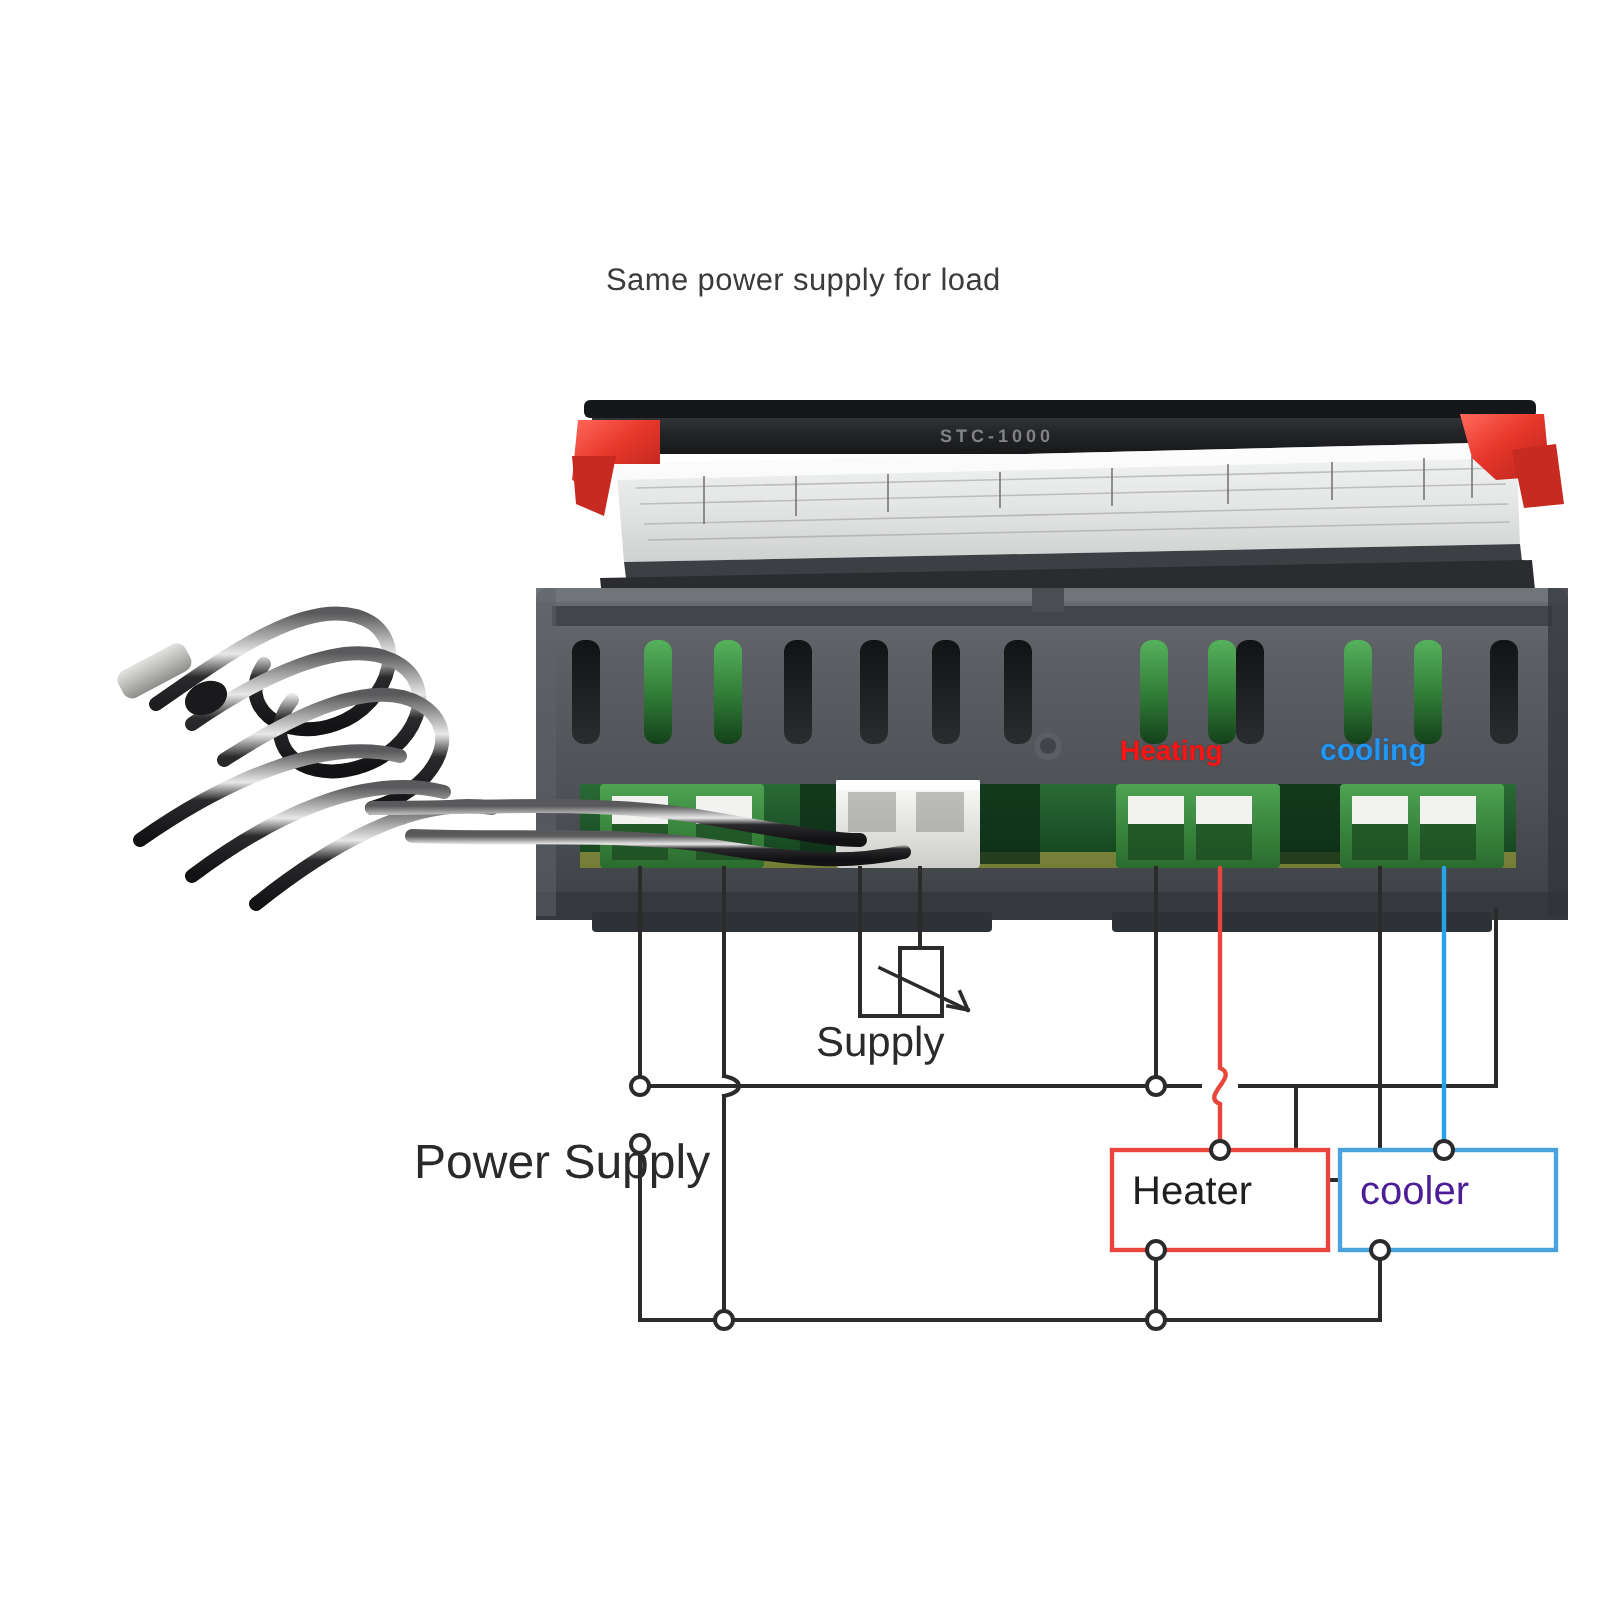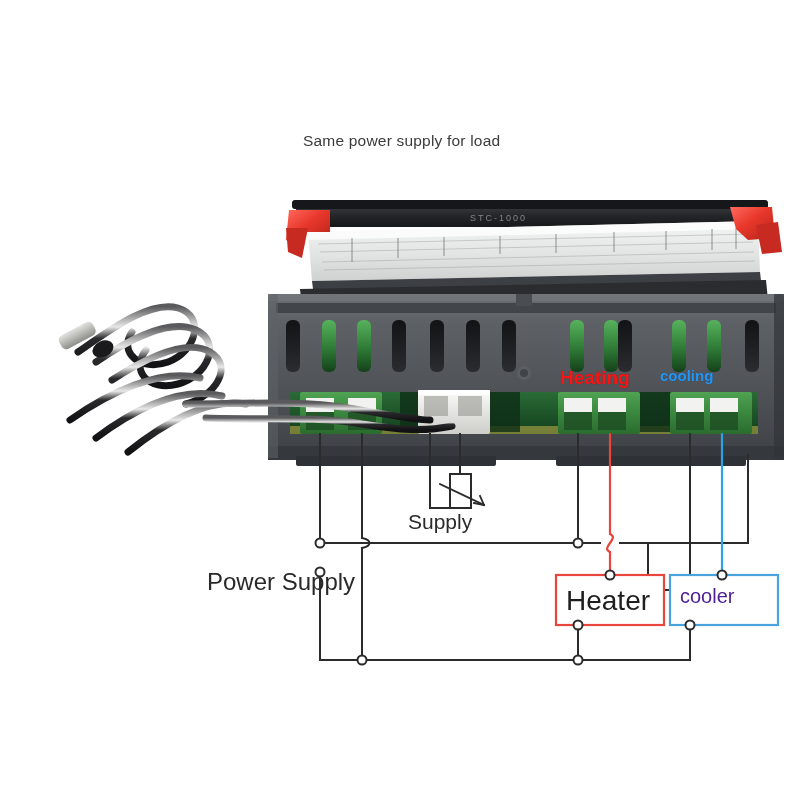--- a/index.html
+++ b/index.html
@@ -5,28 +5,28 @@
   html,body{margin:0;padding:0;background:#ffffff;}
   body{width:800px;height:800px;position:relative;overflow:hidden;
        font-family:"Liberation Sans",sans-serif;background:#fff;}
   #stage{position:absolute;left:0;top:0;width:800px;height:671px;background:#fff;padding-left:32px;}
   svg.layer{position:absolute;left:0;top:0;width:800px;height:800px;}
   .txt{position:absolute;white-space:nowrap;}
   #caption{left:303px;top:132px;font-size:15.5px;color:#3b3b3b;letter-spacing:.2px;}
   #lbl-sensor{left:408px;top:510px;font-size:21px;color:#2a2a2a;}
   #lbl-power{left:207px;top:568px;font-size:24px;color:#2a2a2a;}
   #lbl-power-spec{left:125px;top:596px;font-size:19.5px;color:#2a2a2a;}
-  #lbl-heating{left:560px;top:367px;font-size:19px;font-weight:700;color:#fa1414;
+  #lbl-heating{left:560px;top:367px;font-size:14px;font-weight:700;color:#fa1414;
      text-shadow:0 0 1px rgba(120,0,0,.5);}
   #lbl-cooling{left:660px;top:367px;font-size:15px;font-weight:700;color:#2196f3;
      text-shadow:0 0 1px rgba(0,40,110,.45);}
-  #lbl-heater{left:566px;top:585px;font-size:28px;color:#1f1f1f;}
+  #lbl-heater{left:566px;top:585px;font-size:20px;color:#1f1f1f;}
   #lbl-cooler{left:680px;top:585px;font-size:20px;color:#4c1d95;}
   #lbl-stc{position:absolute;left:470px;top:213px;font-size:9px;letter-spacing:2px;
-     color:#9a9a9a;opacity:.8;}
+     color:#9a9a9a;opacity:.8;font-weight:bold;}
 </style>
 </head>
 <body>
 
 <div id="stage">
 
   <svg class="layer" viewBox="0 0 800 800">
     <defs>
       <linearGradient id="bodyG" x1="0" y1="0" x2="0" y2="1">
         <stop offset="0" stop-color="#6b6f74"></stop>

